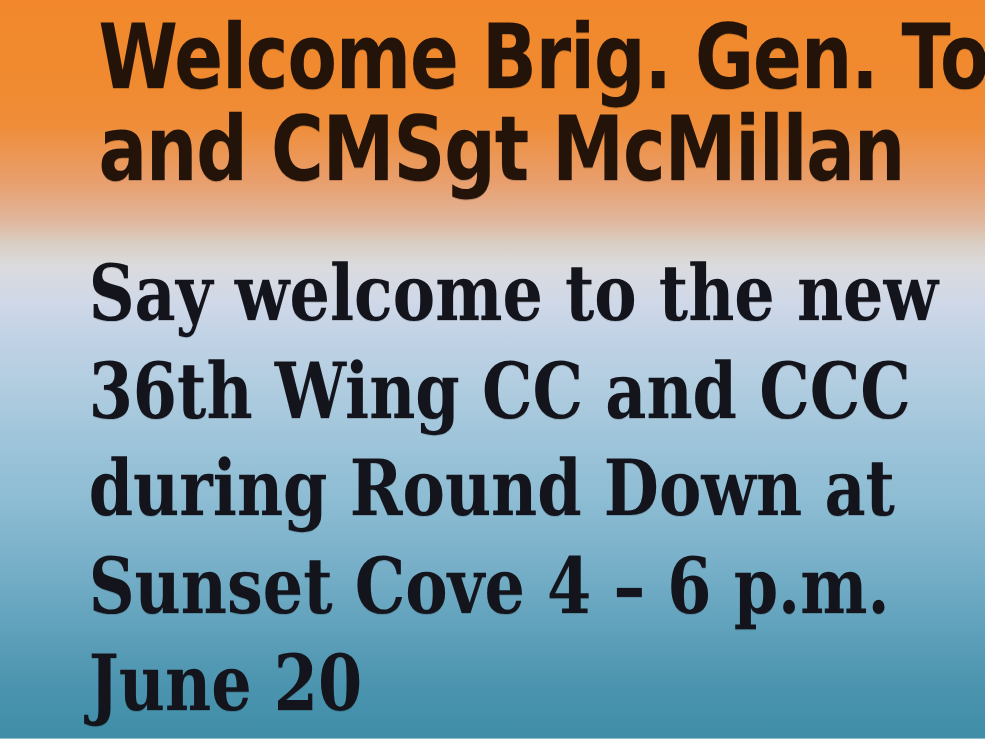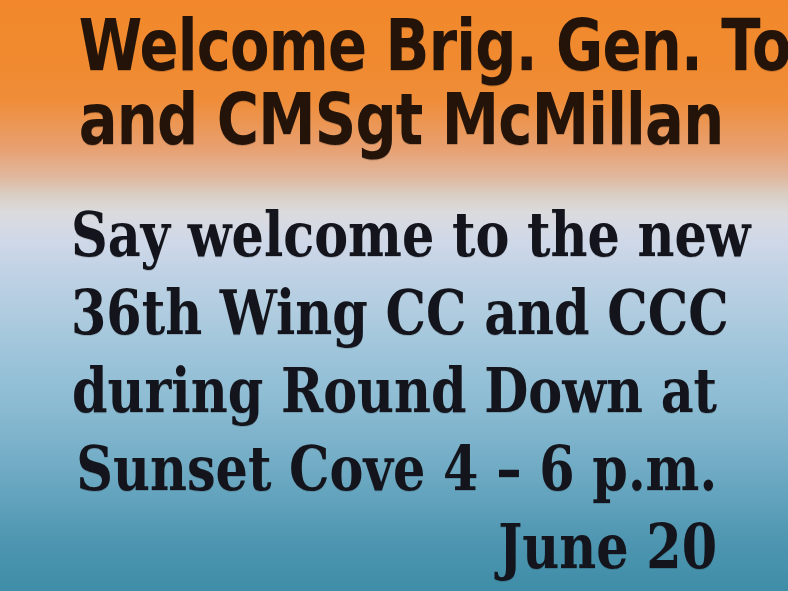--- a/index.html
+++ b/index.html
@@ -62,21 +62,21 @@
 
   .heading-line.line-1 { font-size: 72px; }
   .heading-line.line-2 { font-size: 72px; }
 
   
   .body-block {
     position: absolute;
     left: 0;
     top: 196px;
     width: 788px;
-    text-align: right;
+    text-align: left;
   }
 
   .body-line {
     display: block;
     font-family: "DejaVu Serif", "Liberation Serif", serif;
     font-weight: bold;
     font-size: 62px;
     line-height: 78px;
     color: #14151c;
     white-space: nowrap;

